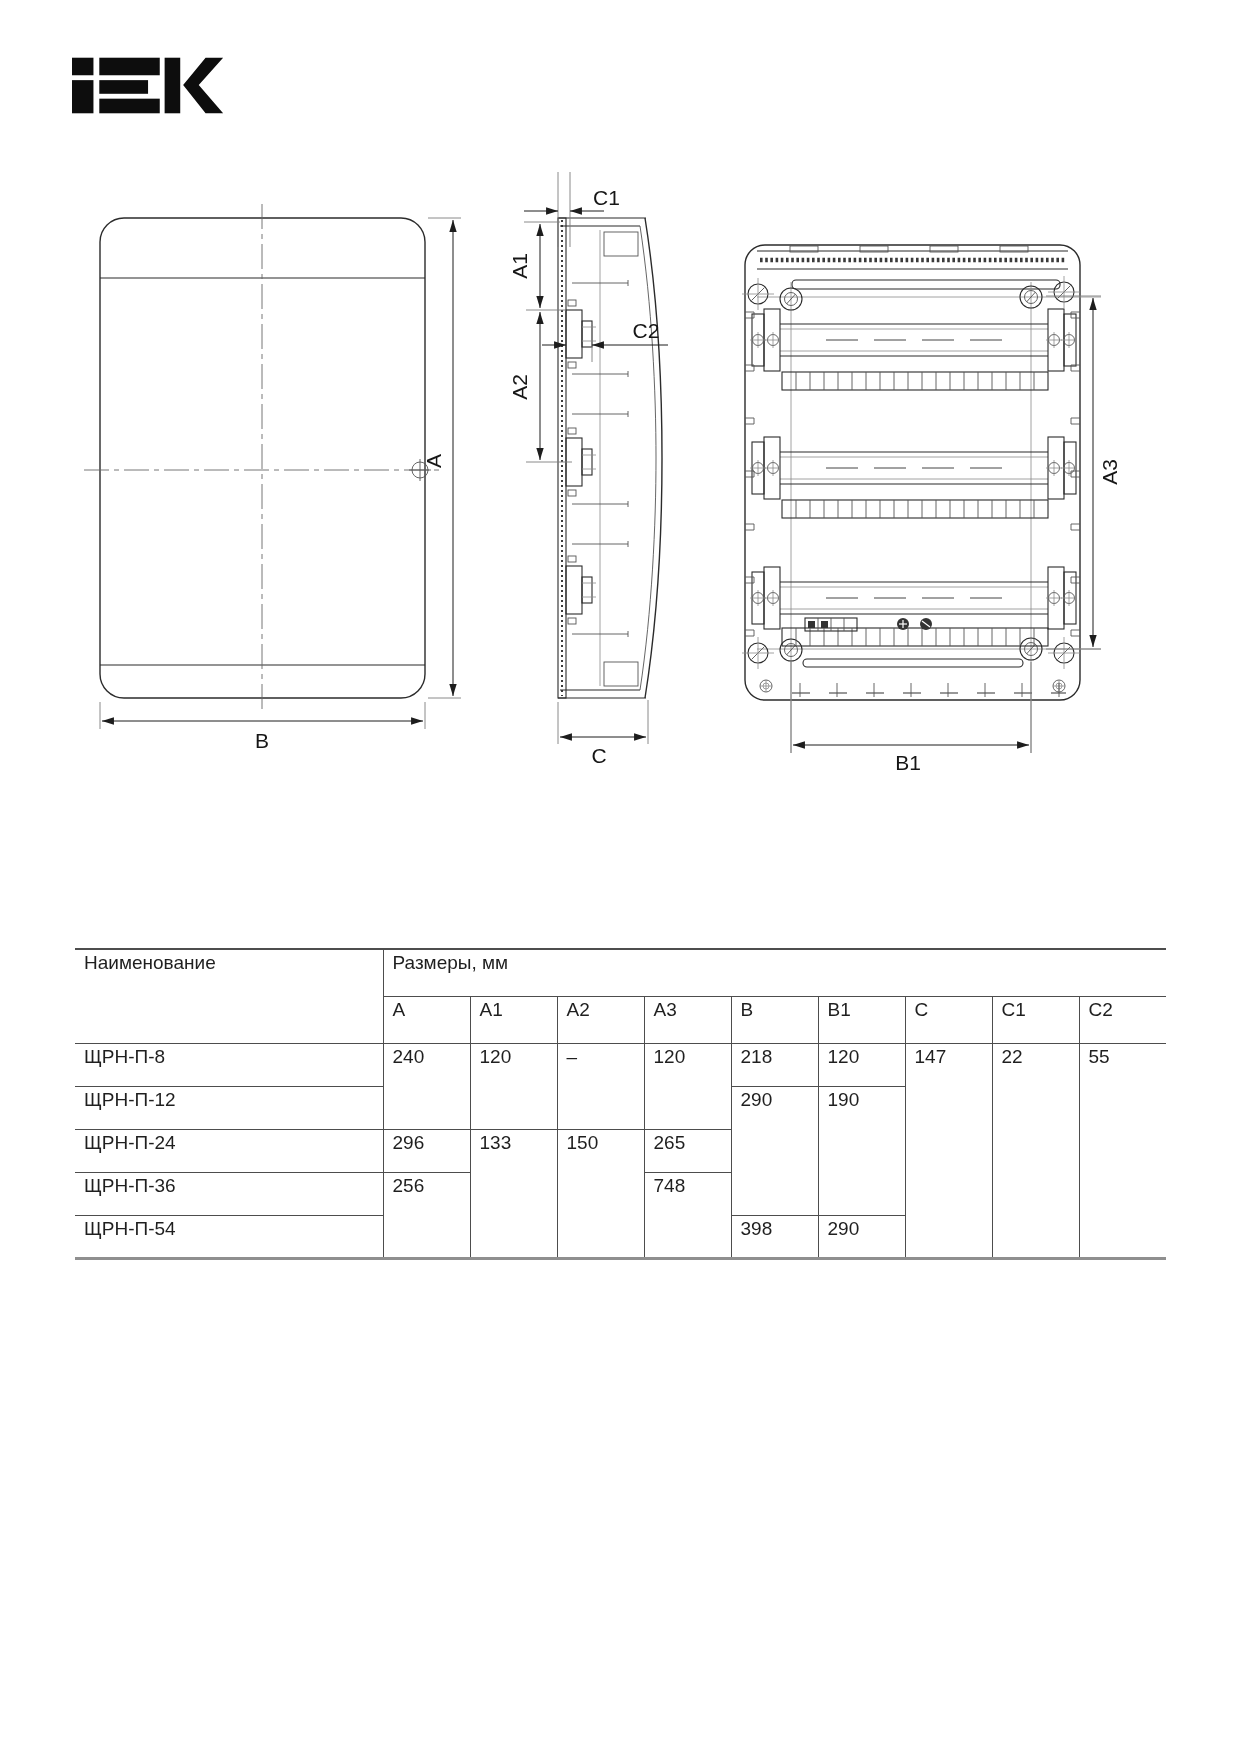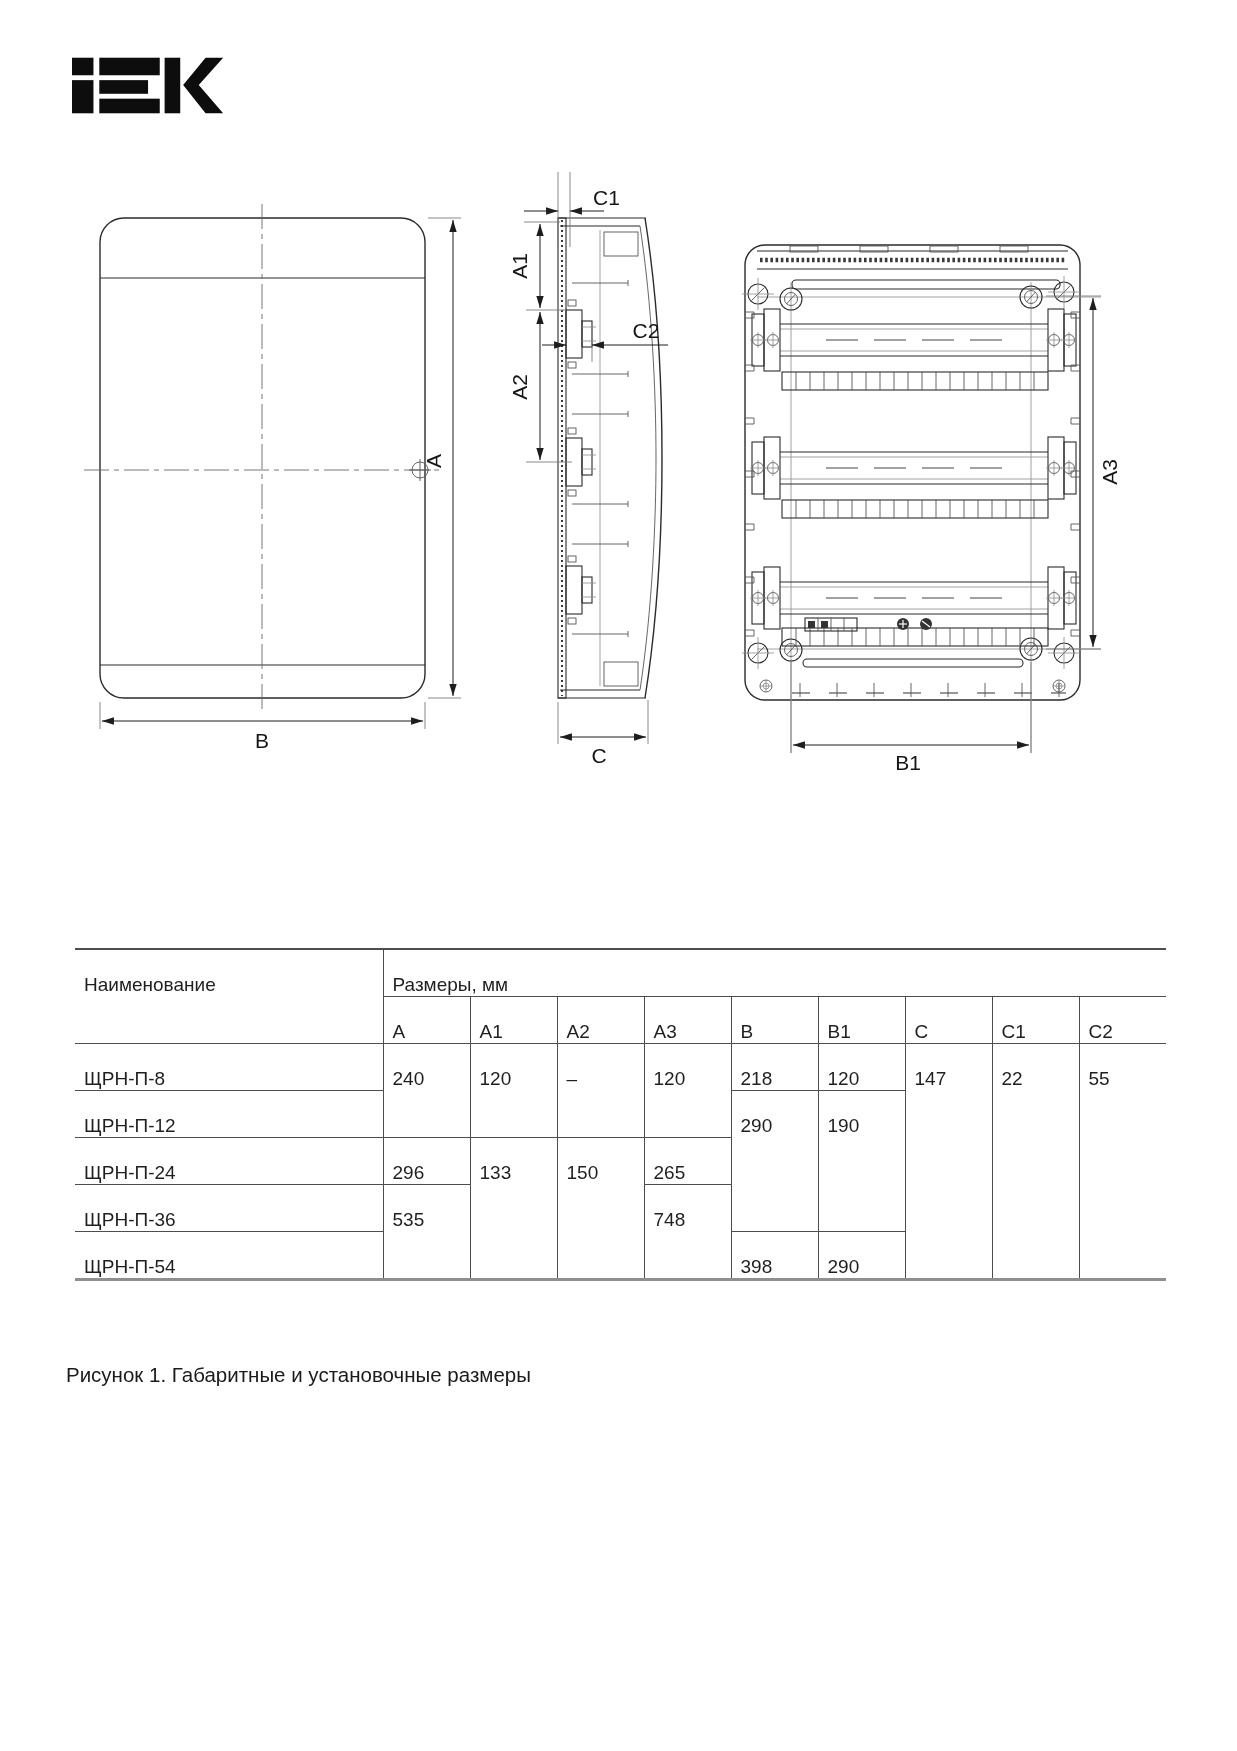--- a/index.html
+++ b/index.html
@@ -16,21 +16,21 @@
   .dim{stroke:#1d1d1d;stroke-width:1;fill:none}
   .cl{stroke:#666;stroke-width:0.9;stroke-dasharray:25 5 5 5;fill:none}
   .dash2{stroke:#444;stroke-width:1;stroke-dasharray:32 16;fill:none}
   .dots{stroke:#3a3a3a;stroke-width:4.5;stroke-dasharray:2.6 2.6;fill:none}
   .dashband{stroke:#333;stroke-width:1.2;stroke-dasharray:18 19;fill:none}
   .dimtxt{font-family:"Liberation Sans",sans-serif;font-size:21px;fill:#161616}
   
   .dim-table{position:absolute;left:75px;top:948px;width:1091px;border-collapse:collapse;
              table-layout:fixed;border-top:2px solid #4d4d4d;border-bottom:3px solid #8f8f8f;}
   .dim-table td{border:1px solid #4d4d4d;font-size:19px;color:#1f1f1f;
-                padding:24px 4px 0 9px;vertical-align:top;overflow:hidden;}
+                padding:2px 4px 0 9px;vertical-align:top;overflow:hidden;}
   .dim-table td.noL{border-left:none;}
   .dim-table td.noR{border-right:none;}
   .dim-table tr.h1{height:47px;}
   .dim-table tr.h2{height:47px;}
   .dim-table tr.br{height:43px;}
   .caption{position:absolute;left:66px;top:1363px;font-size:20.5px;color:#1b1b1b;}
 </style>
 </head>
 <body>
 
@@ -312,26 +312,25 @@
     </tr>
     <tr class="br">
       <td class="noL">ЩРН-П-24</td>
       <td>296</td>
       <td rowspan="3">133</td>
       <td rowspan="3">150</td>
       <td>265</td>
     </tr>
     <tr class="br">
       <td class="noL">ЩРН-П-36</td>
-      <td rowspan="2">535</td>
+      <td rowspan="2">256</td>
       <td rowspan="2">748</td>
     </tr>
     <tr class="br">
       <td class="noL">ЩРН-П-54</td>
       <td>398</td>
       <td>290</td>
     </tr>
   </tbody>
     </table>
 
-  <div class="caption">Рисунок 1. Габаритные и установочные размеры</div>
 
 </div>
 
 </body></html>

